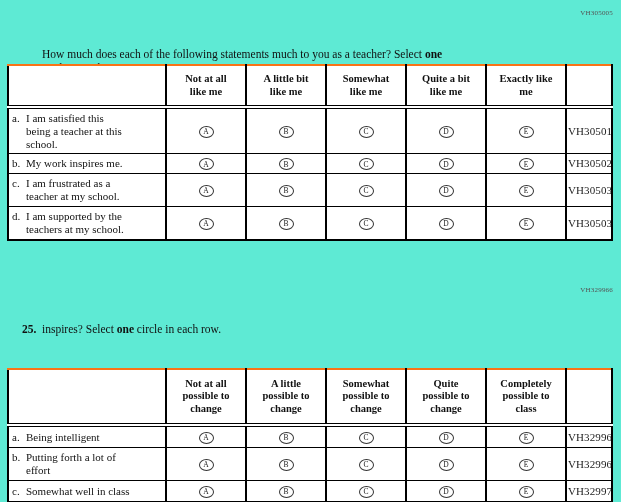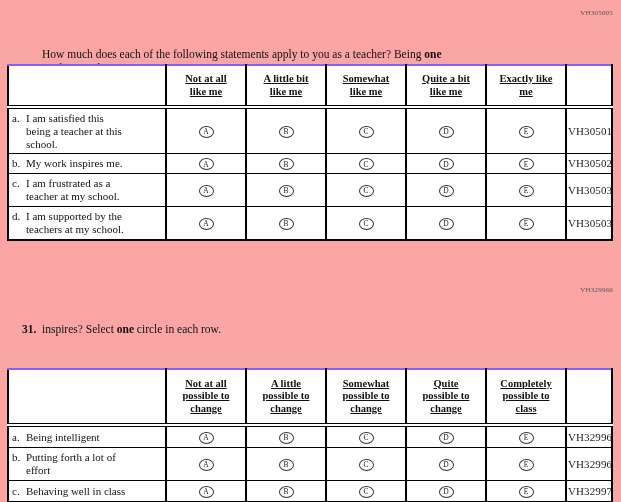--- a/index.html
+++ b/index.html
@@ -4,21 +4,21 @@
 <style>
   html, body { margin: 0; padding: 0; }
   body {
     font-family: "Liberation Serif", serif;
     background: #e9e9e9;
   }
   #page {
     position: relative;
     width: 621px;
     height: 502px;
-    background: #fca5a5;
+    background: #5eead4;
     overflow: hidden;
     color: #111;
   }
 
   
   .qblock {
     position: absolute;
     display: flex;
     align-items: flex-end;
     margin-top: 32px;
@@ -53,29 +53,28 @@
     width: 604px;
     background: #fff;
   }
   table.qtable td {
     border-left: 2px solid #000;
     border-right: 2px solid #000;
     padding: 1px 2px;
     overflow: hidden;
   }
   table.qtable thead td {
-    border-top: 2px solid #8b5cf6;
+    border-top: 2px solid #f97316;
     border-bottom: 4px double #000;
     font-weight: bold;
     font-size: 10.5px;
     line-height: 12.5px;
     text-align: center;
     vertical-align: middle;
     white-space: pre-line;
-    text-decoration: underline;
   }
   table.qtable tbody td {
     border-top: 1px solid #000;
     border-bottom: 1px solid #000;
     font-size: 11px;
     line-height: 13px;
     vertical-align: middle;
   }
   table.qtable tbody tr:last-child td { border-bottom: 2px solid #000; }
 
@@ -117,21 +116,21 @@
 </style>
 </head>
 <body>
 
 <div id="page">
 
   <div class="topcode" style="top:9px;">VH305005</div>
 
   <div class="qblock" style="left:22px; top:16px;">
     <div class="qnum">21.</div>
-    <div class="qtext"><span>How much does each of the following statements apply to you as a teacher? Being</span> <b>one</b><br><span>circle in each row.</span></div>
+    <div class="qtext"><span>How much does each of the following statements much to you as a teacher? Select</span> <b>one</b><br><span>circle in each row.</span></div>
   </div>
 
   <table class="qtable" style="top:64px;">
     <colgroup>
       <col style="width:158px">
         <col style="width:80px">
         <col style="width:80px">
         <col style="width:80px">
         <col style="width:80px">
         <col style="width:80px">
@@ -213,21 +212,21 @@
         <td class="bubcell"><span class="bub">D</span></td>
         <td class="bubcell"><span class="bub">E</span></td>
         <td class="codecell">VH305033</td>
       </tr>
     </tbody>
   </table>
 
   <div class="topcode" style="top:280px;margin-top:6px;">VH329966</div>
 
   <div class="qblock" style="left:22px; top:291px;">
-    <div class="qnum">31.</div>
+    <div class="qnum">25.</div>
     <div class="qtext">
       <div><span>inspires? Select</span> <b>one</b> <span>circle in each row.</span></div>
     </div>
   </div>
 
   <table class="qtable" style="top:368px;">
     <colgroup>
       <col style="width:158px">
         <col style="width:80px">
         <col style="width:80px">
@@ -284,21 +283,21 @@
         <td class="bubcell"><span class="bub">B</span></td>
         <td class="bubcell"><span class="bub">C</span></td>
         <td class="bubcell"><span class="bub">D</span></td>
         <td class="bubcell"><span class="bub">E</span></td>
         <td class="codecell">VH329968</td>
       </tr>
       <tr class="h20">
         <td class="stubcell">
           <div class="stub-flex">
               <span class="row-letter">c.</span>
-              <span class="row-label">Behaving well in class</span>
+              <span class="row-label">Somewhat well in class</span>
             </div>
         </td>
         <td class="bubcell"><span class="bub">A</span></td>
         <td class="bubcell"><span class="bub">B</span></td>
         <td class="bubcell"><span class="bub">C</span></td>
         <td class="bubcell"><span class="bub">D</span></td>
         <td class="bubcell"><span class="bub">E</span></td>
         <td class="codecell">VH329970</td>
       </tr>
     </tbody>

